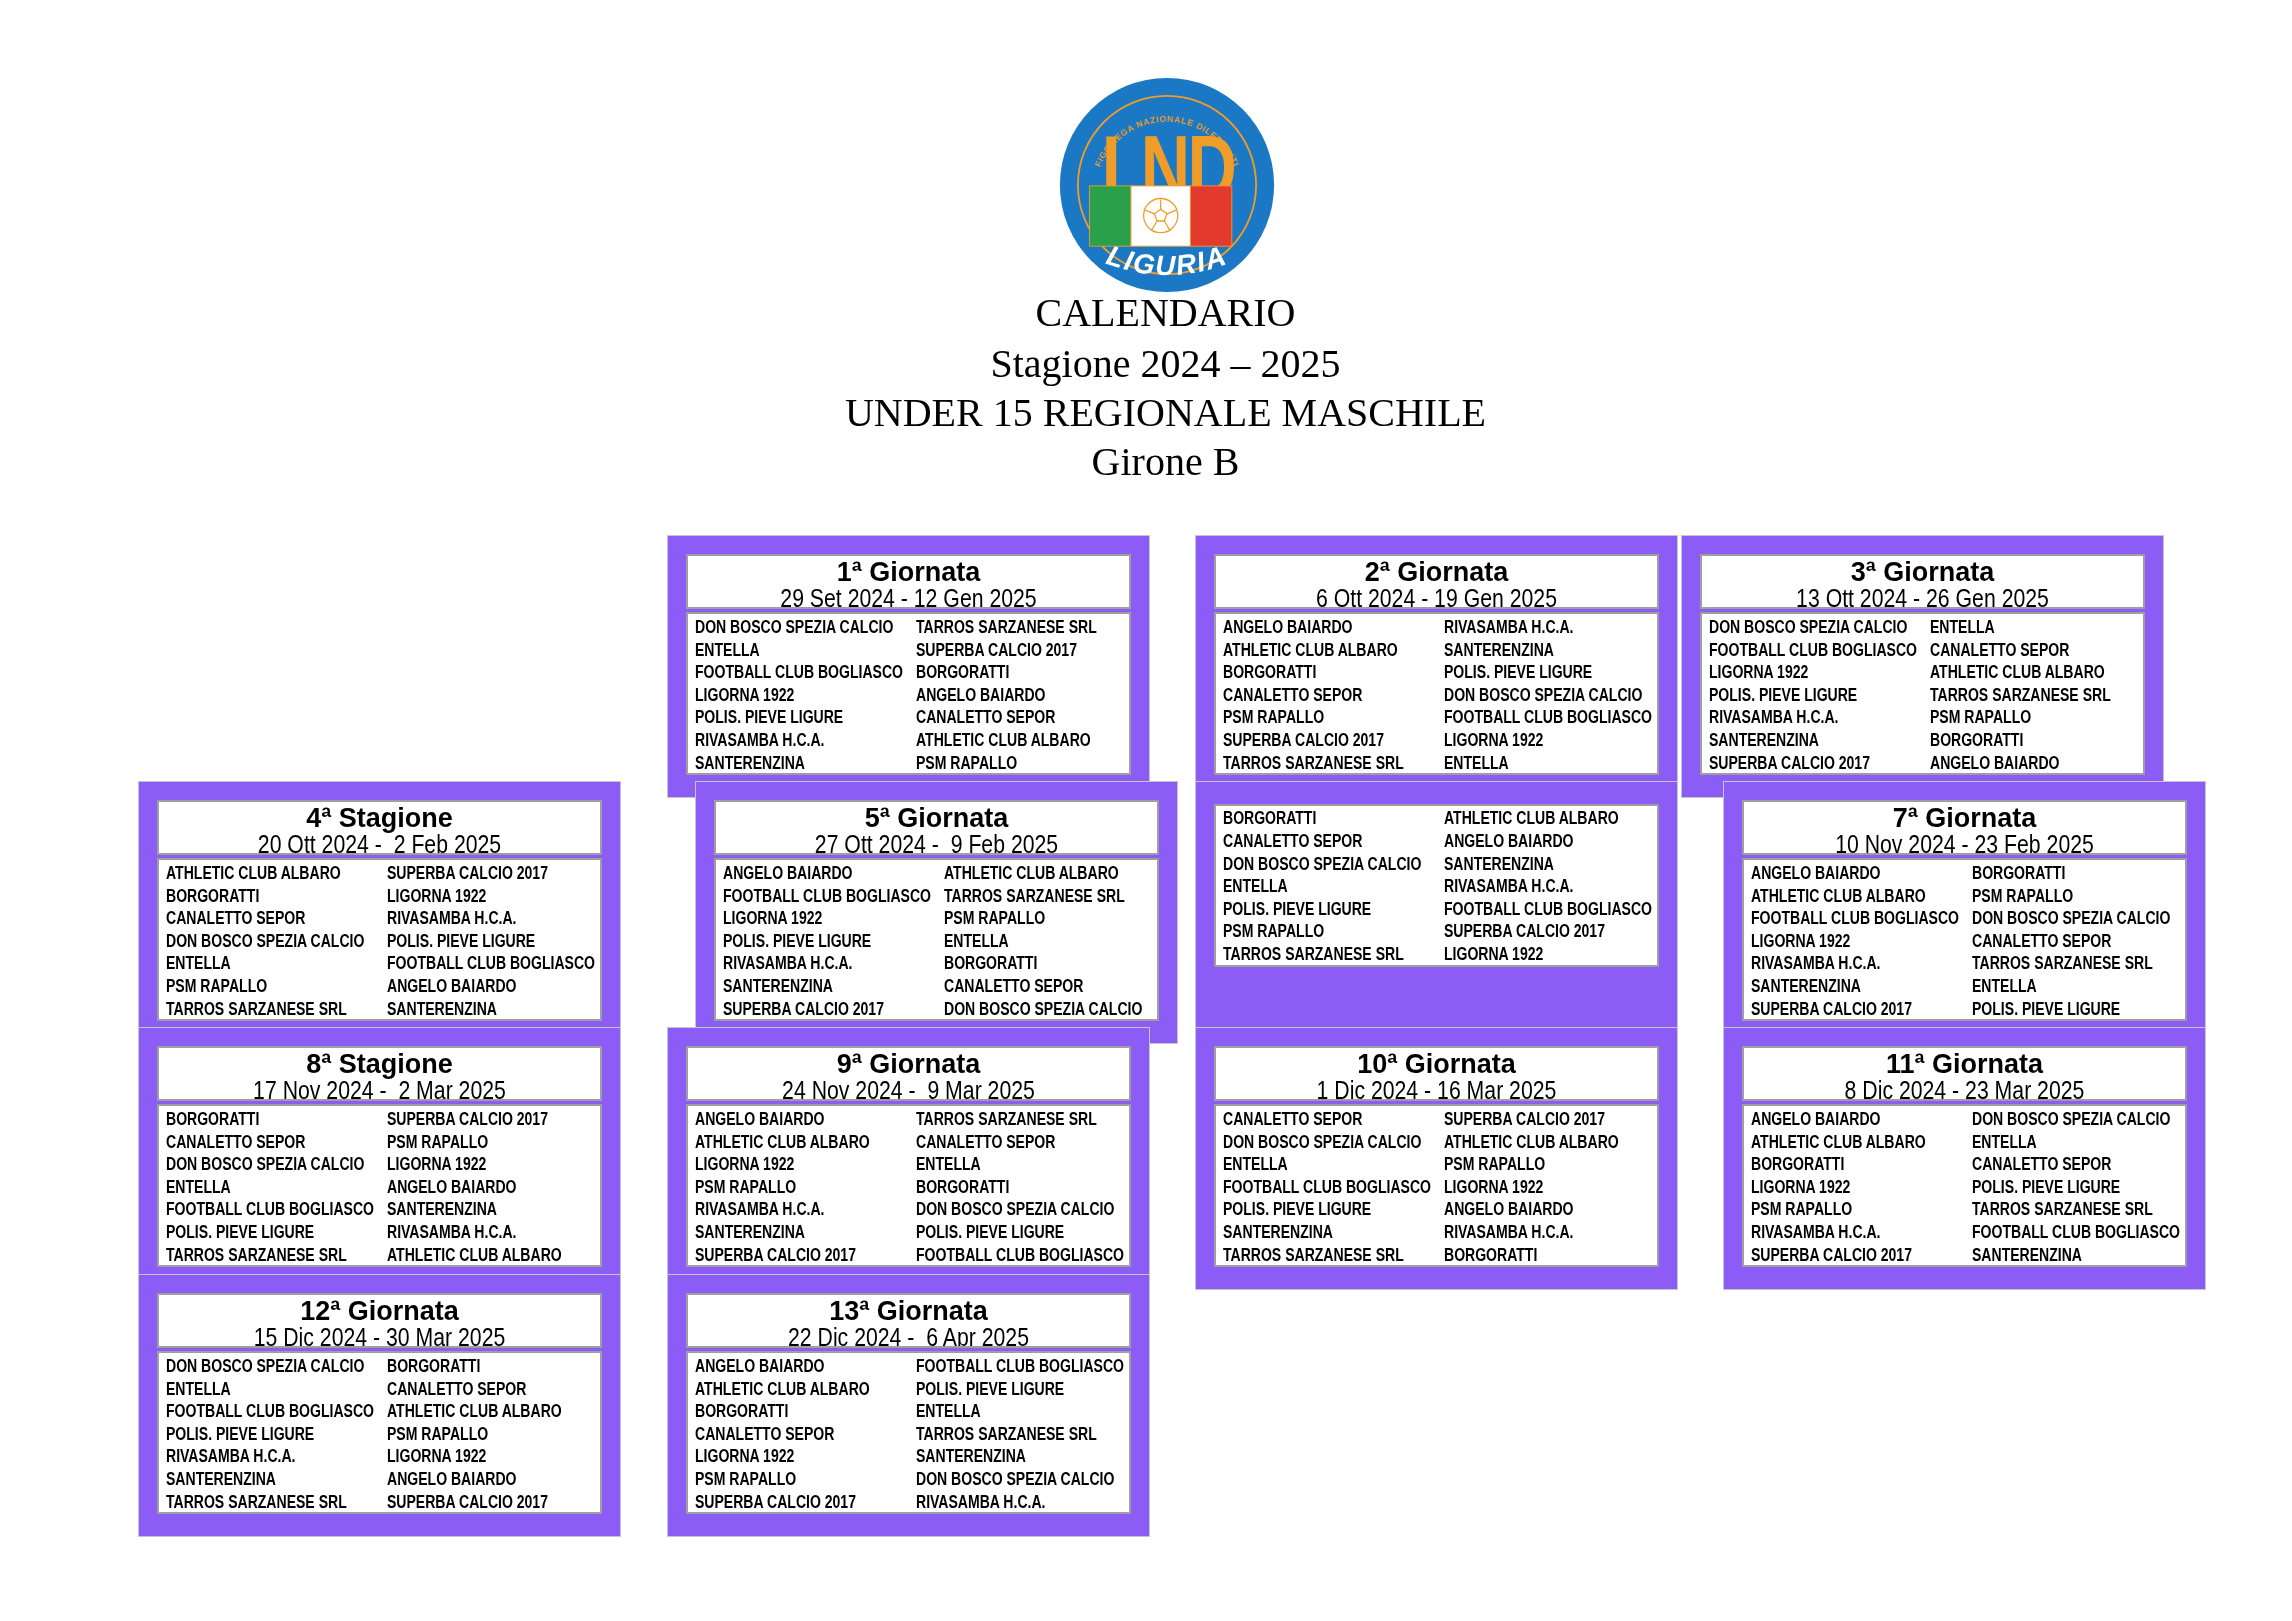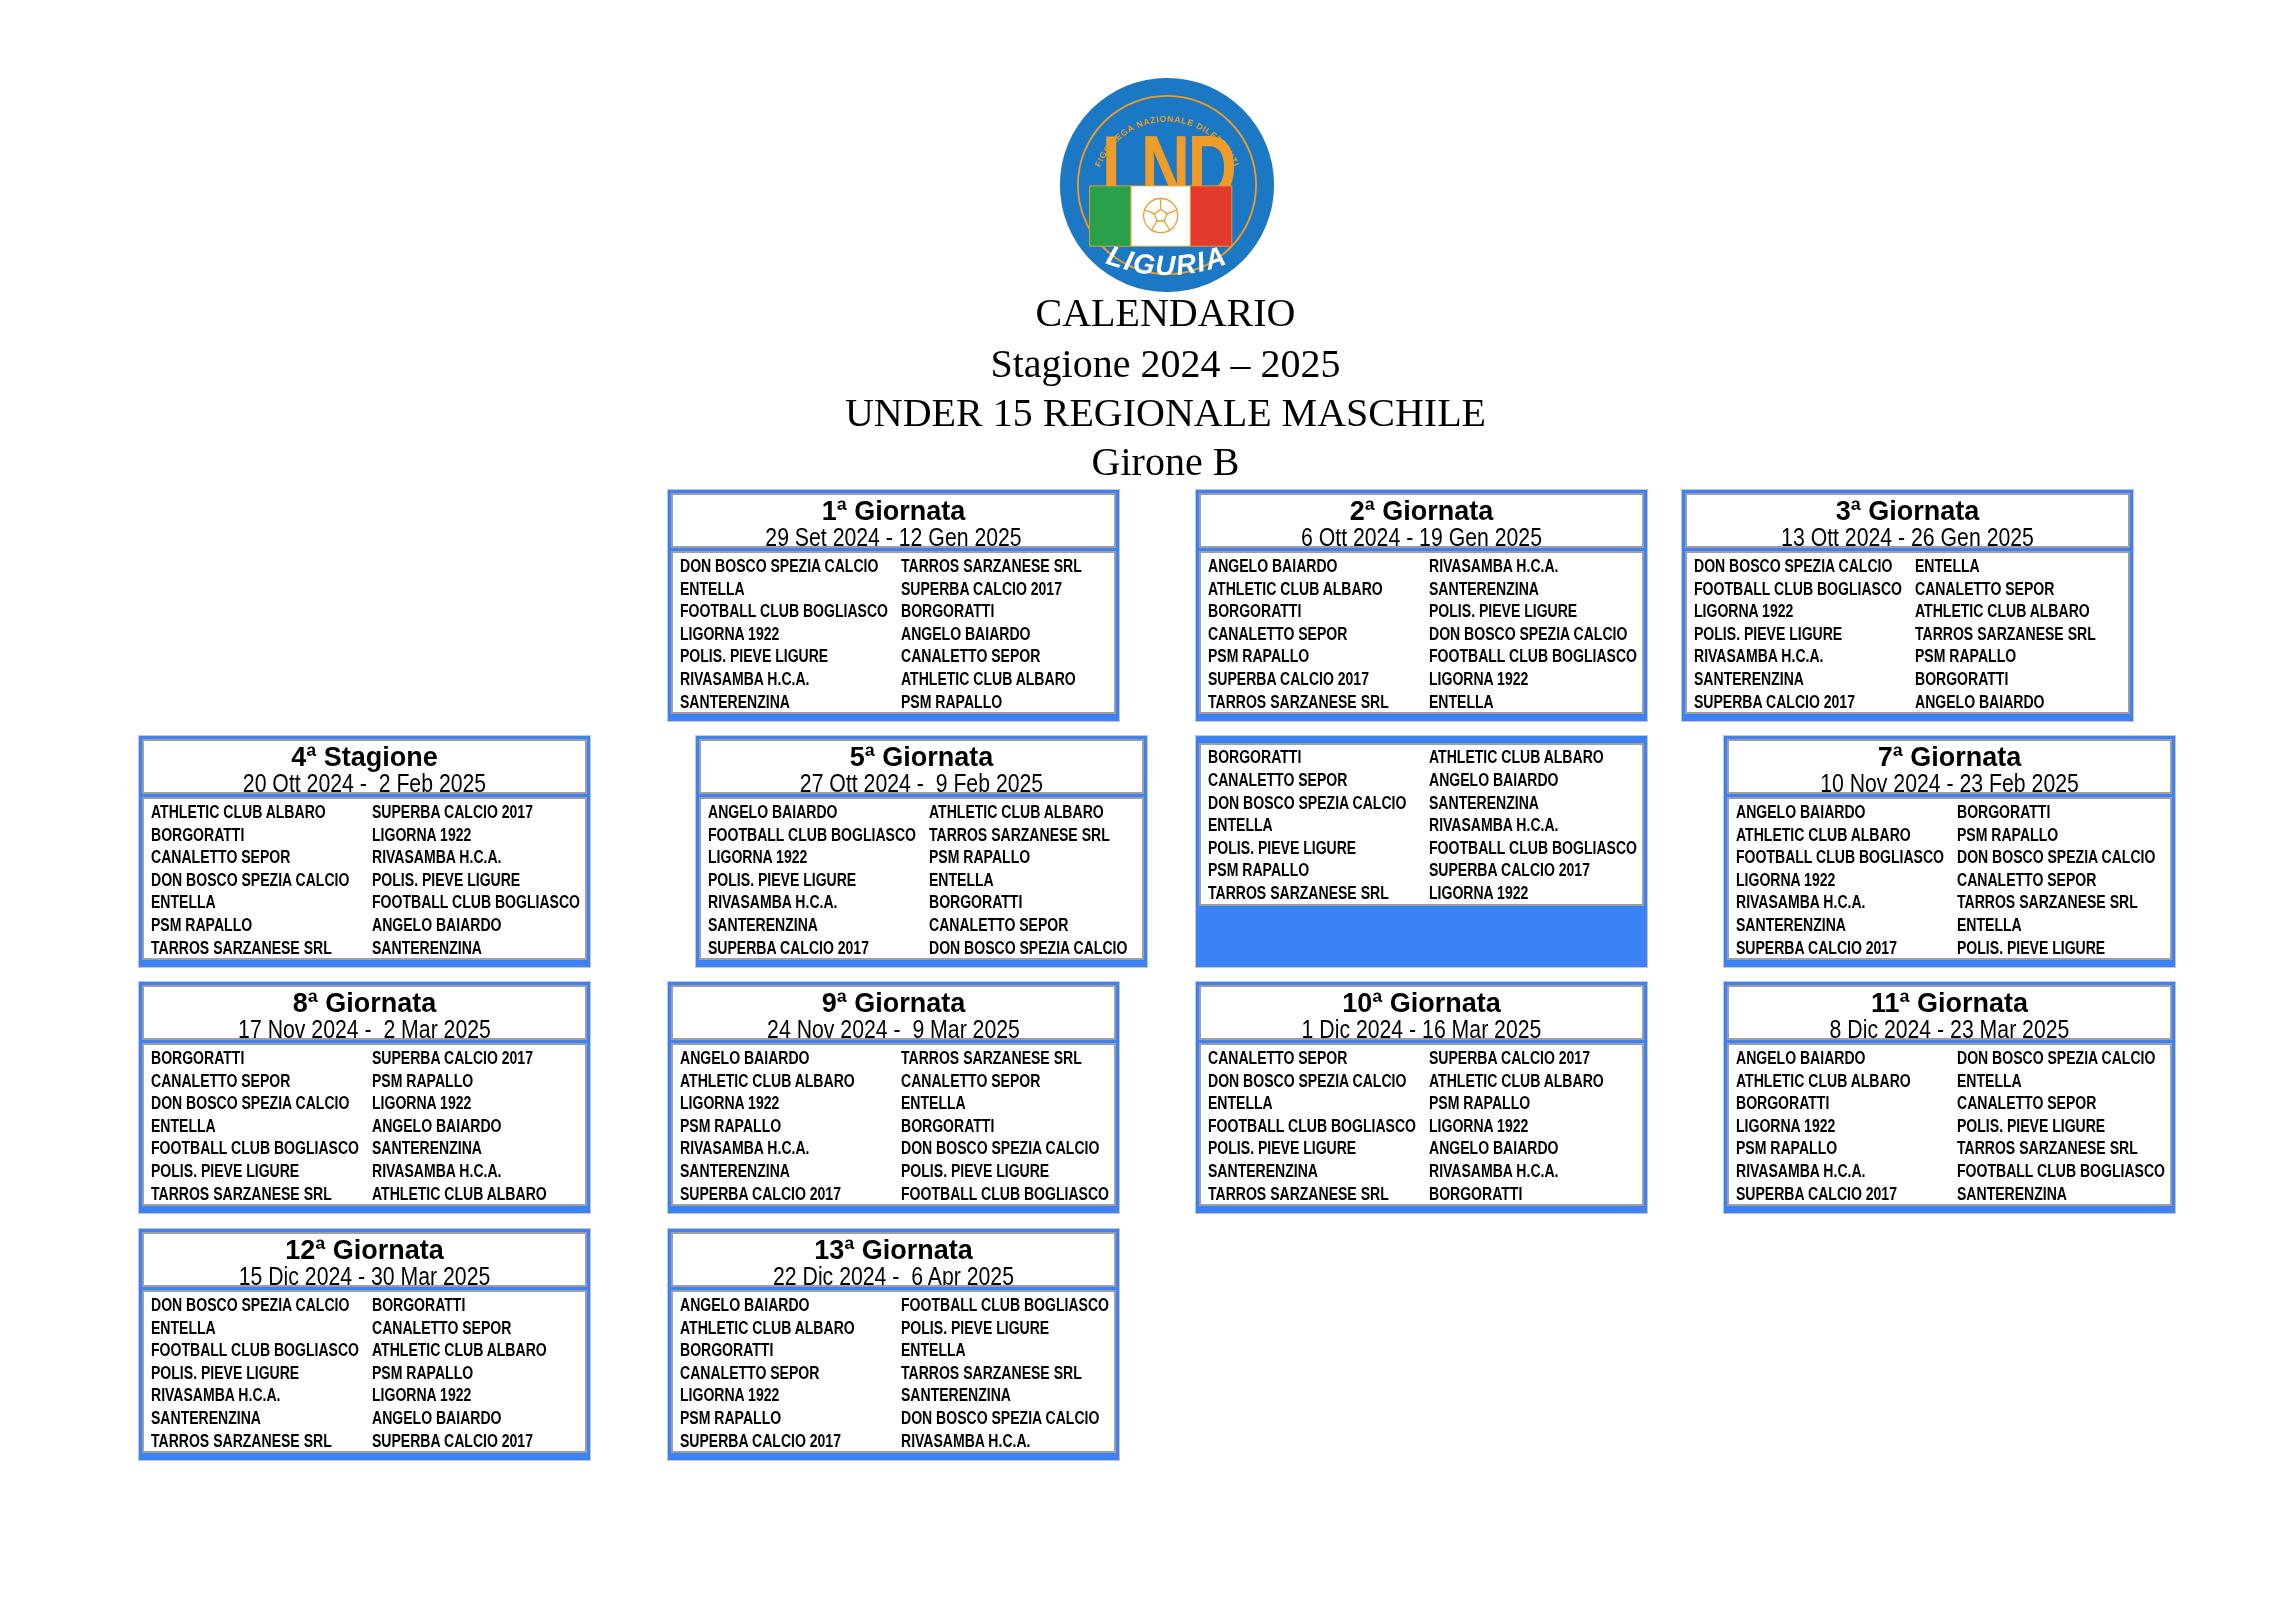--- a/index.html
+++ b/index.html
@@ -12,21 +12,21 @@
     font-family:"Liberation Serif",serif;color:#000;white-space:pre;
   }
   #title-calendario{top:289px;font-size:40px;}
   #title-season{top:340px;font-size:40px;}
   #title-competition{top:389px;font-size:40px;}
   #title-group{top:438px;font-size:40px;}
   #lnd-logo{position:absolute;left:1059px;top:77px;width:216px;height:216px;}
 
   .round{
     position:absolute;width:445px;height:225px;
-    border:1.8px solid #c6c6c6;padding:3px;background:#3b82f6;
+    border:1.8px solid #c6c6c6;padding:18px;background:#8b5cf6;margin-top:46px;
   }
   .round-header{
     border:2.7px solid #9e9e9e;height:48px;text-align:center;background:#fff;
     padding-top:2.7px;overflow:hidden;
   }
   .round-title{
     font-size:27px;font-weight:bold;line-height:27px;white-space:pre;
   }
   .round-dates{
     font-size:25px;line-height:25px;white-space:pre;
@@ -259,21 +259,21 @@
           <div class="team-name">CANALETTO SEPOR</div>
           <div class="team-name">TARROS SARZANESE SRL</div>
           <div class="team-name">ENTELLA</div>
           <div class="team-name">POLIS. PIEVE LIGURE</div>
         </div>
     </div>
   </div>
 
   <div class="round" style="left: 138px; top: 981px;">
     <div class="round-header">
-      <div class="round-title">8ª Giornata</div>
+      <div class="round-title">8ª Stagione</div>
       <div class="round-dates">17 Nov 2024 -  2 Mar 2025</div>
     </div>
     <div class="round-body">
       <div class="team-col home">
           <div class="team-name">BORGORATTI</div>
           <div class="team-name">CANALETTO SEPOR</div>
           <div class="team-name">DON BOSCO SPEZIA CALCIO</div>
           <div class="team-name">ENTELLA</div>
           <div class="team-name">FOOTBALL CLUB BOGLIASCO</div>
           <div class="team-name">POLIS. PIEVE LIGURE</div>

